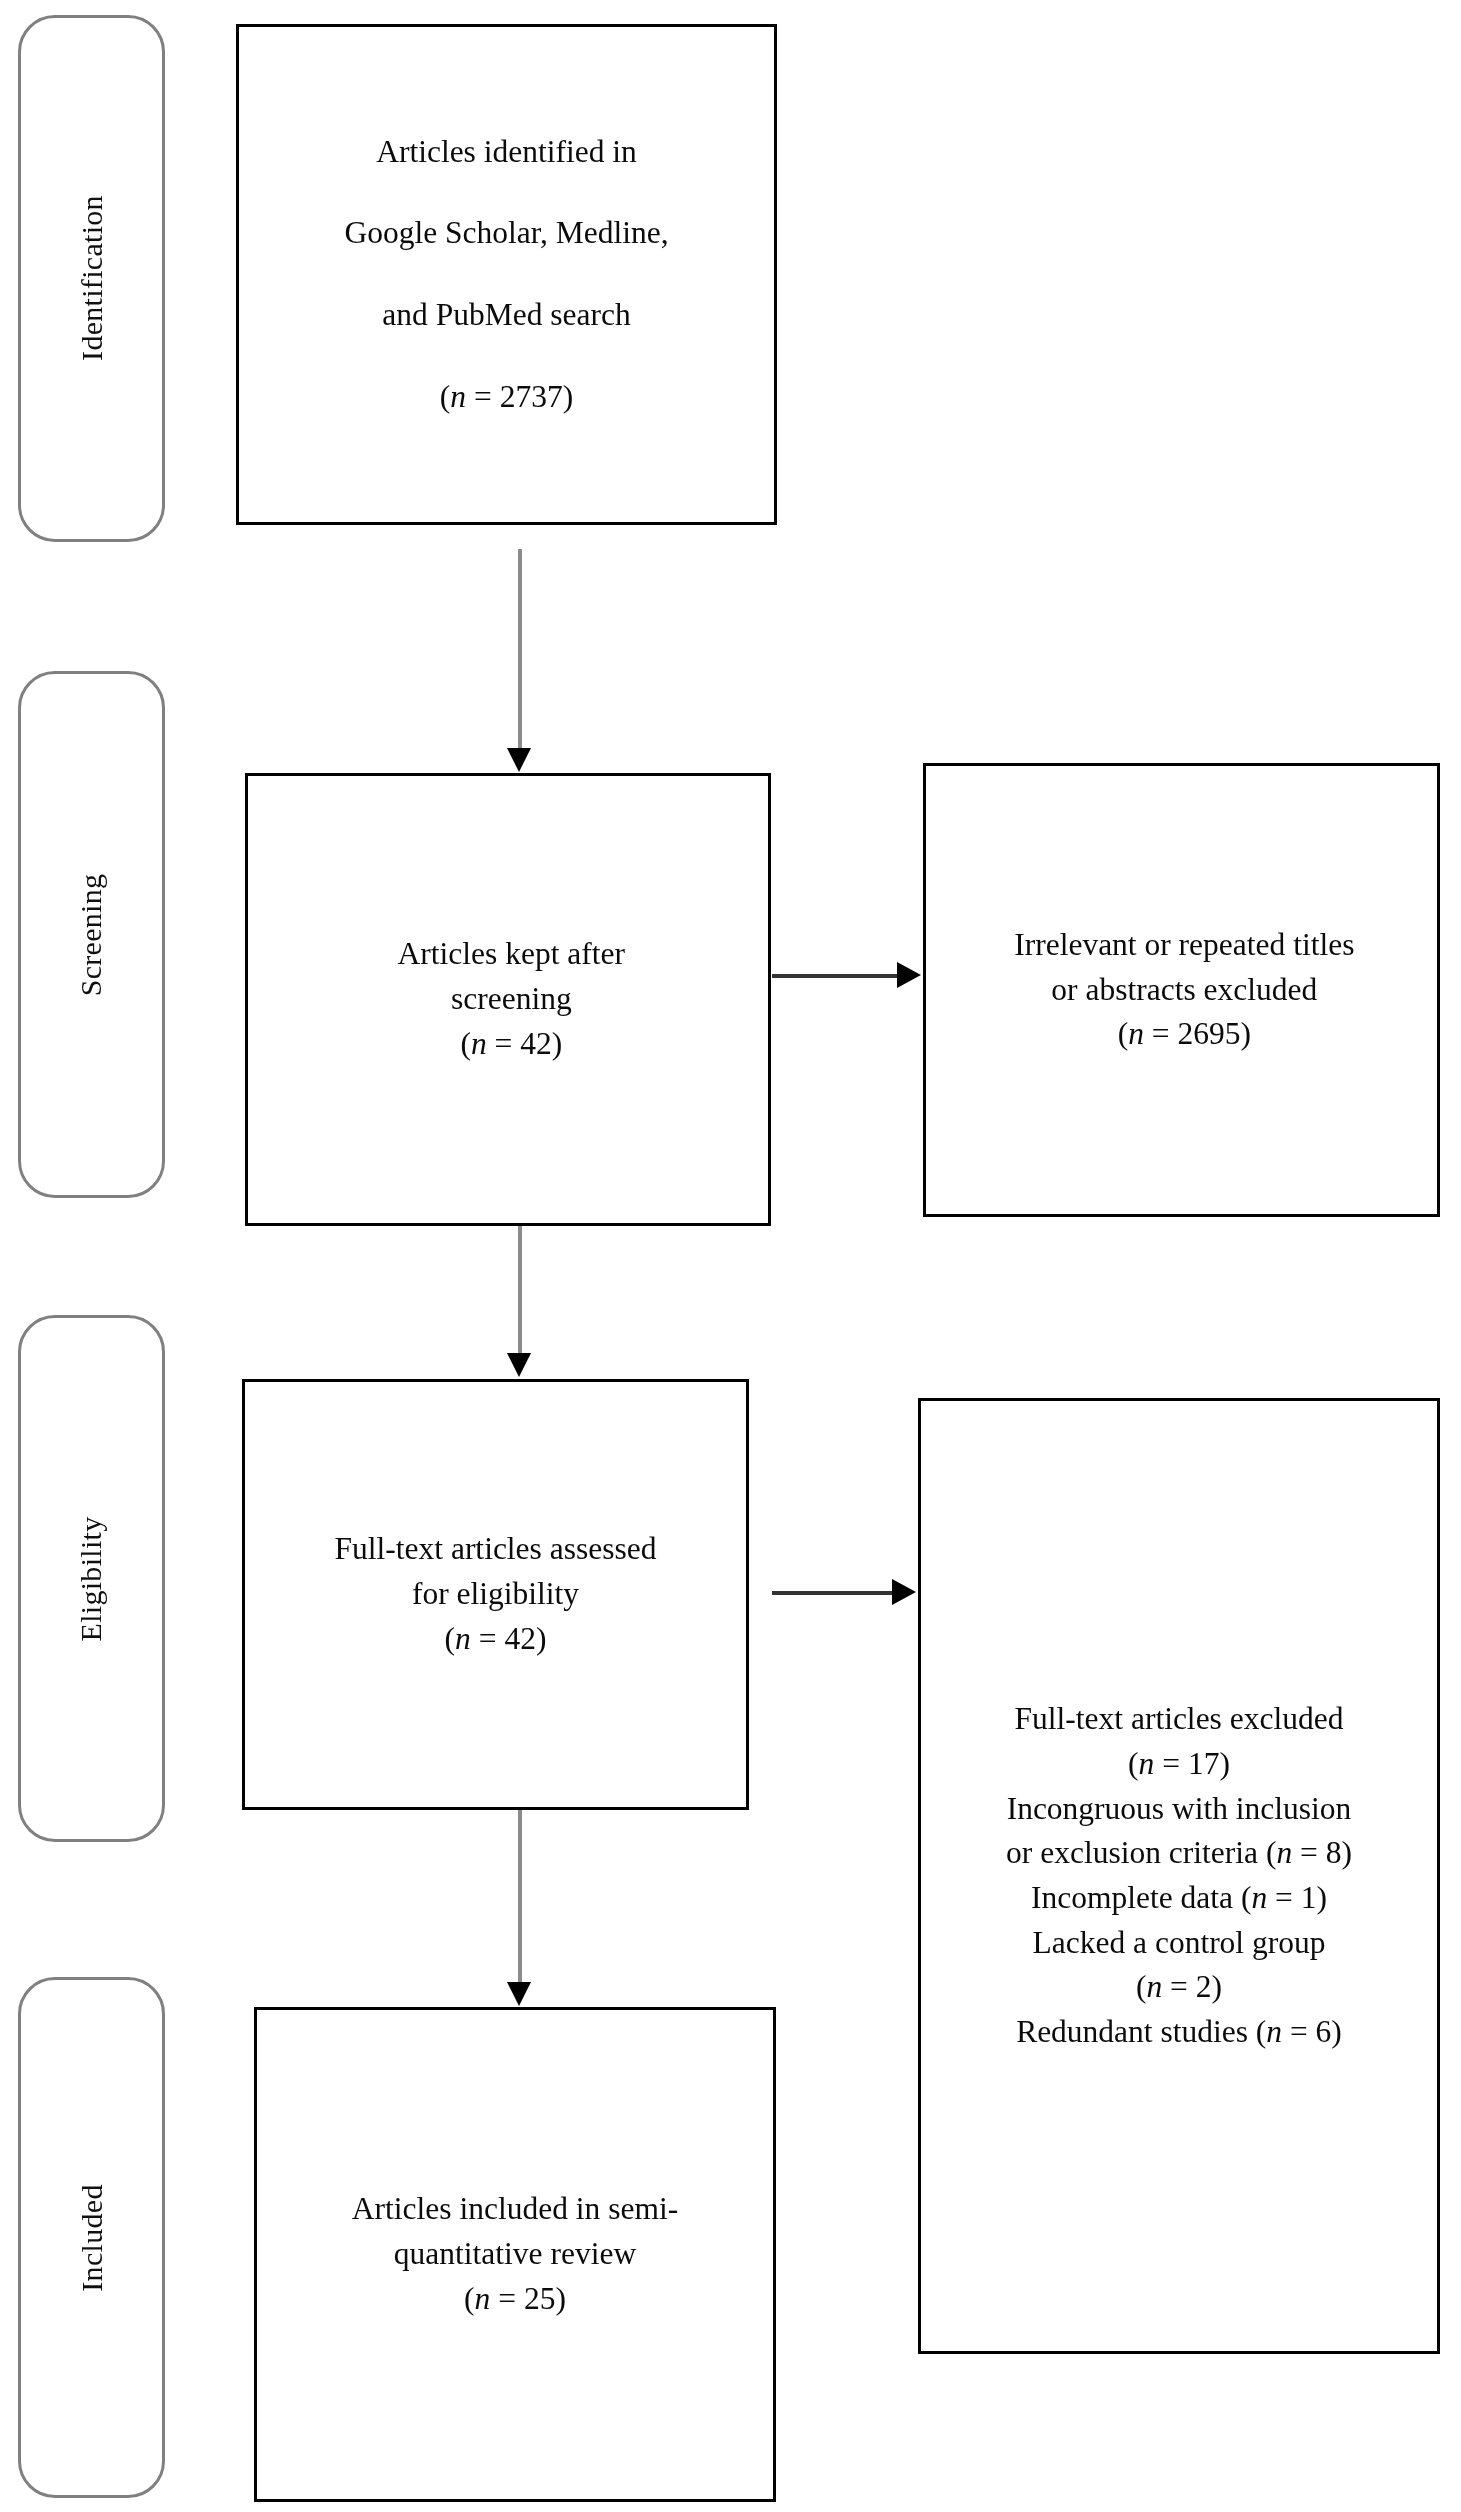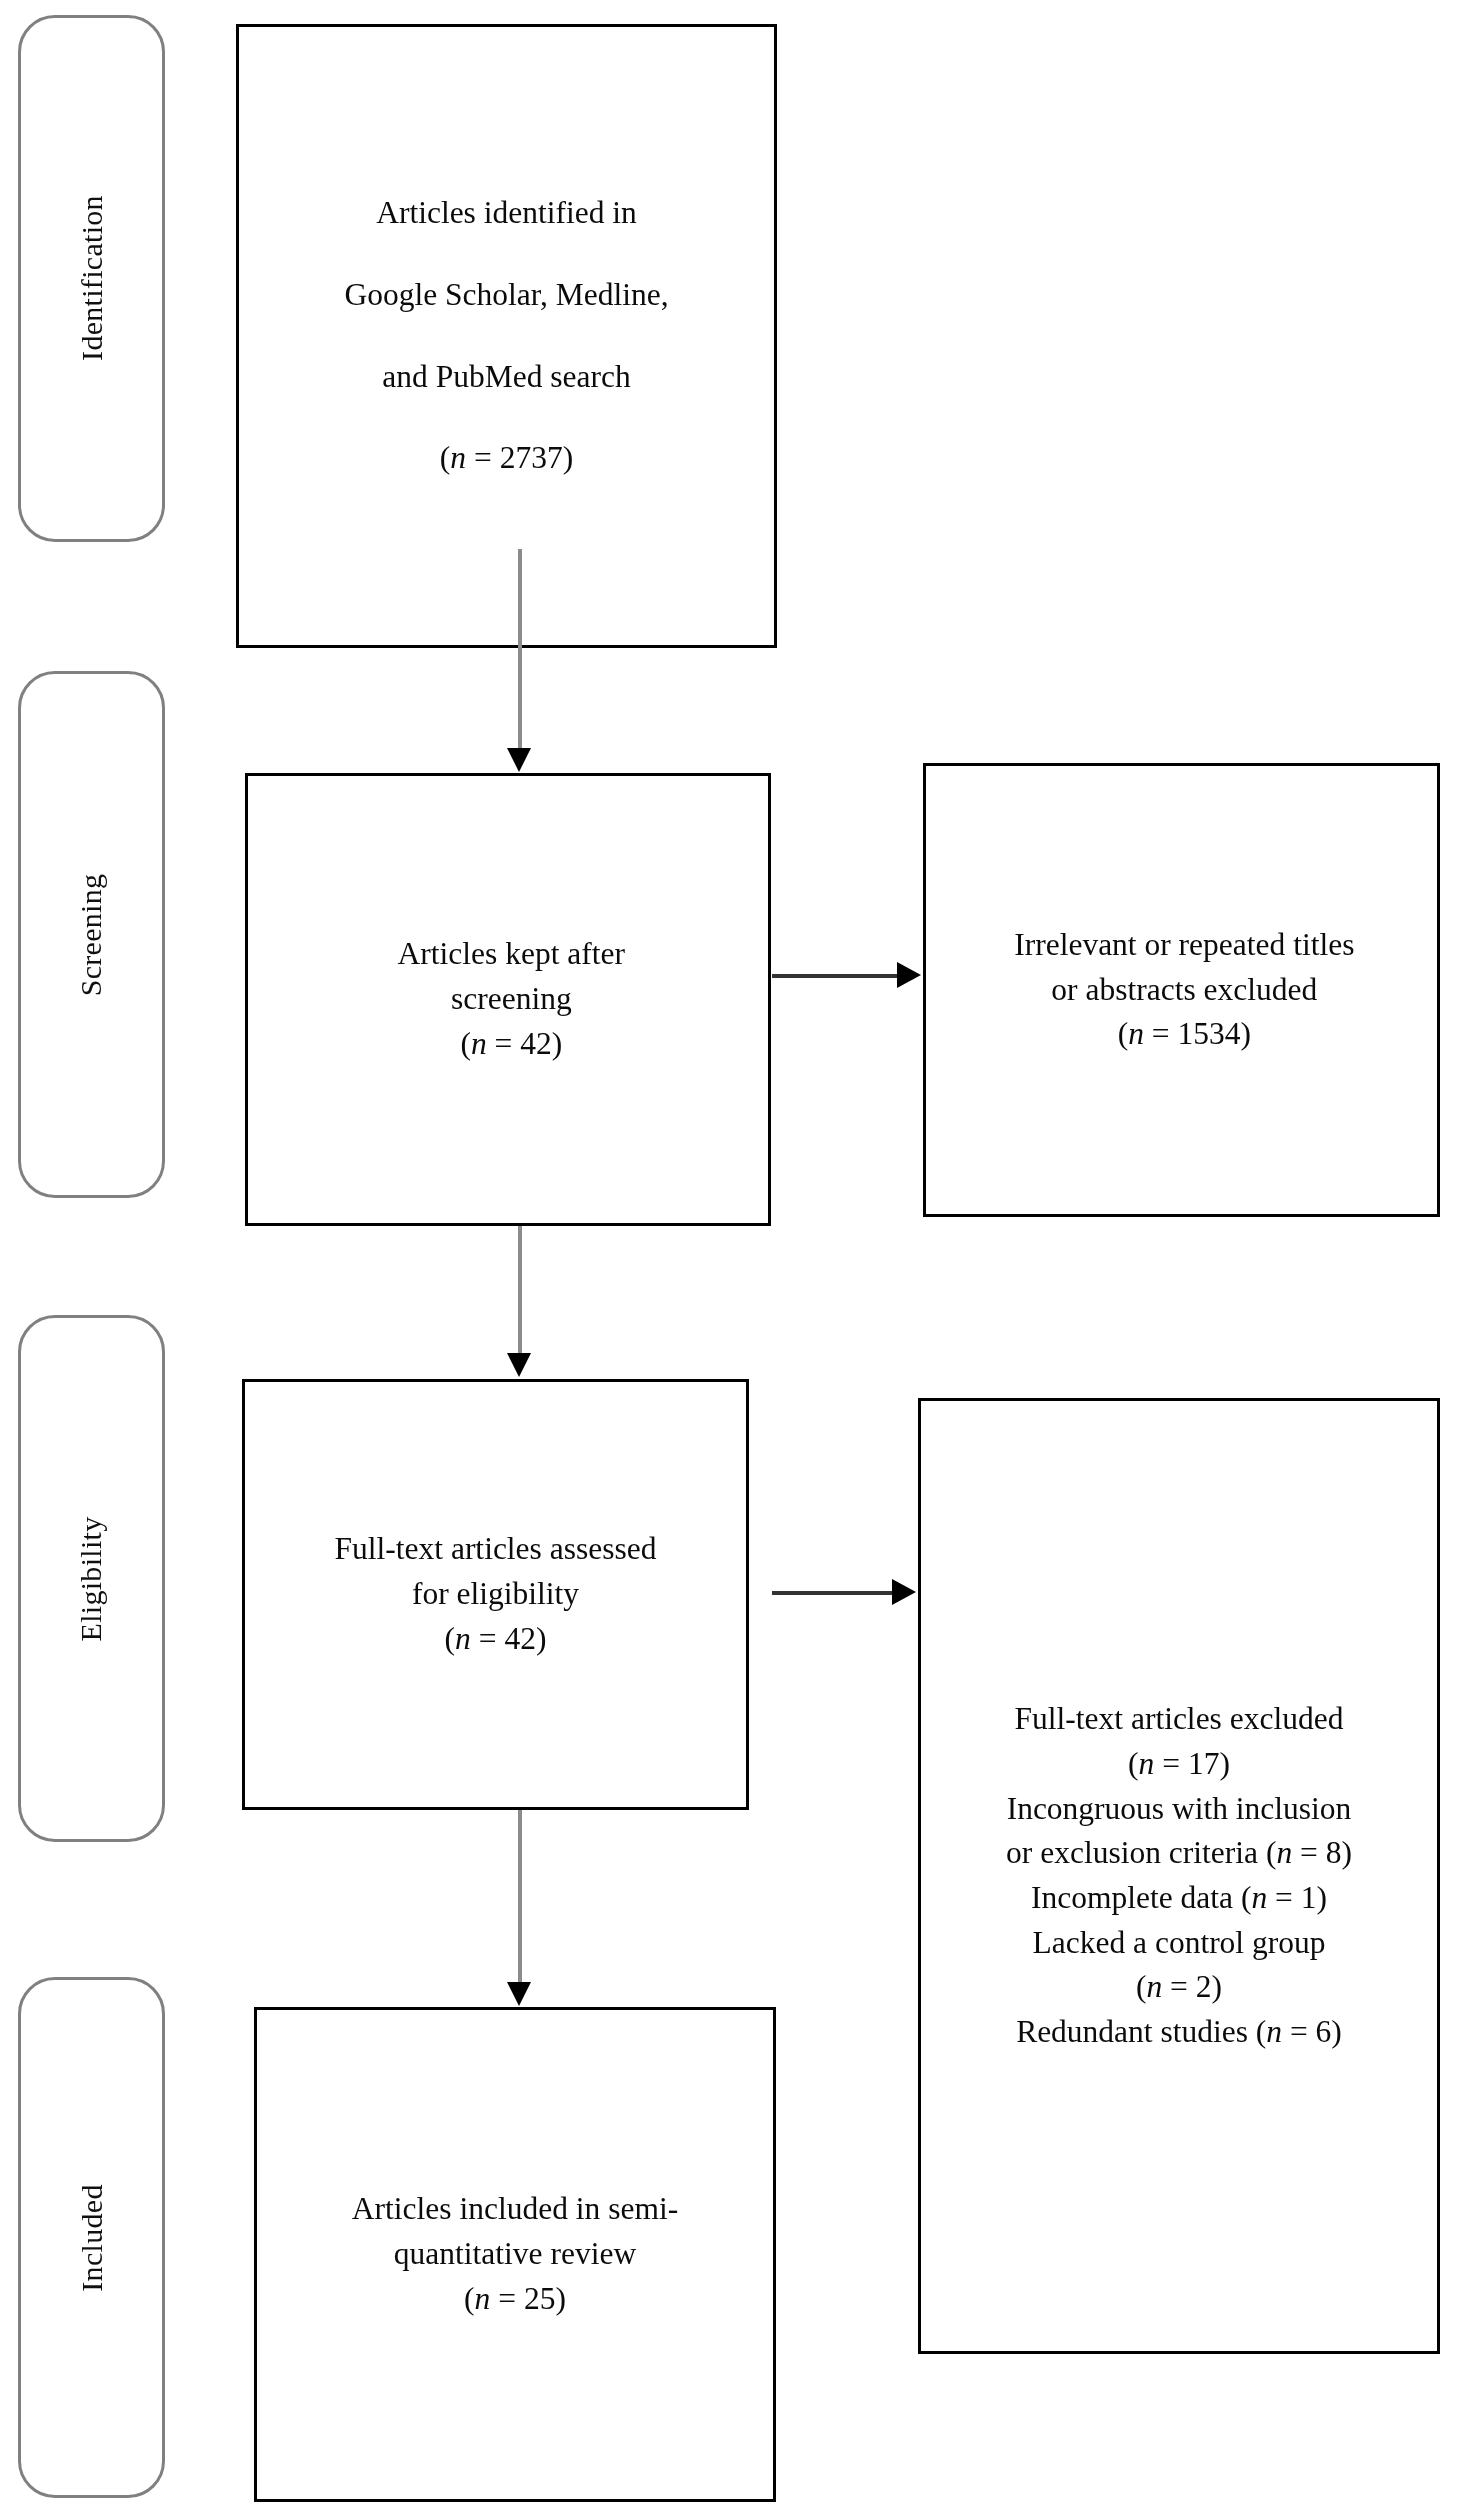--- a/index.html
+++ b/index.html
@@ -116,21 +116,21 @@
   </div>
 
   <div class="stage-capsule" style="left:18px; top:1315px; width:147px; height:527px;">
     <span class="stage-capsule-label">Eligibility</span>
   </div>
 
   <div class="stage-capsule" style="left:18px; top:1977px; width:147px; height:521px;">
     <span class="stage-capsule-label">Included</span>
   </div>
 
-  <div class="flow-box" style="left:236px; top:24px; width:541px; height:624px;gap:37px;">
+  <div class="flow-box" style="left:236px; top:24px; width:541px; height:501px;gap:37px;">
     <div class="box-line">Articles identified in</div>
     <div class="box-line">Google Scholar, Medline,</div>
     <div class="box-line">and PubMed search</div>
     <div class="box-line nval"><span>(</span><i>n</i><span> = </span><span>2737</span><span>)</span></div>
   </div>
 
   <div class="v-line" style="left:518px; top:549px; height:202px;"></div>
   <div class="v-arrowhead" style="left:507px; top:748px;"></div>
 
   <div class="flow-box" style="left:245px; top:773px; width:526px; height:453px;padding-left:20px;">
@@ -138,21 +138,21 @@
     <div class="box-line">screening</div>
     <div class="box-line nval"><span>(</span><i>n</i><span> = </span><span>42</span><span>)</span></div>
   </div>
 
   <div class="h-line" style="left:772px; top:974px; width:126px;"></div>
   <div class="h-arrowhead" style="left:897px; top:962px;"></div>
 
   <div class="flow-box" style="left:923px; top:763px; width:517px; height:454px;padding-left:19px;">
     <div class="box-line">Irrelevant or repeated titles</div>
     <div class="box-line">or abstracts excluded</div>
-    <div class="box-line nval"><span>(</span><i>n</i><span> = </span><span>1534</span><span>)</span></div>
+    <div class="box-line nval"><span>(</span><i>n</i><span> = </span><span>2695</span><span>)</span></div>
   </div>
 
   <div class="v-line" style="left:518px; top:1226px; height:130px;"></div>
   <div class="v-arrowhead" style="left:507px; top:1353px;"></div>
 
   <div class="flow-box" style="left:242px; top:1379px; width:507px; height:431px;">
     <div class="box-line">Full-text articles assessed</div>
     <div class="box-line">for eligibility</div>
     <div class="box-line nval"><span>(</span><i>n</i><span> = </span><span>42</span><span>)</span></div>
   </div>

